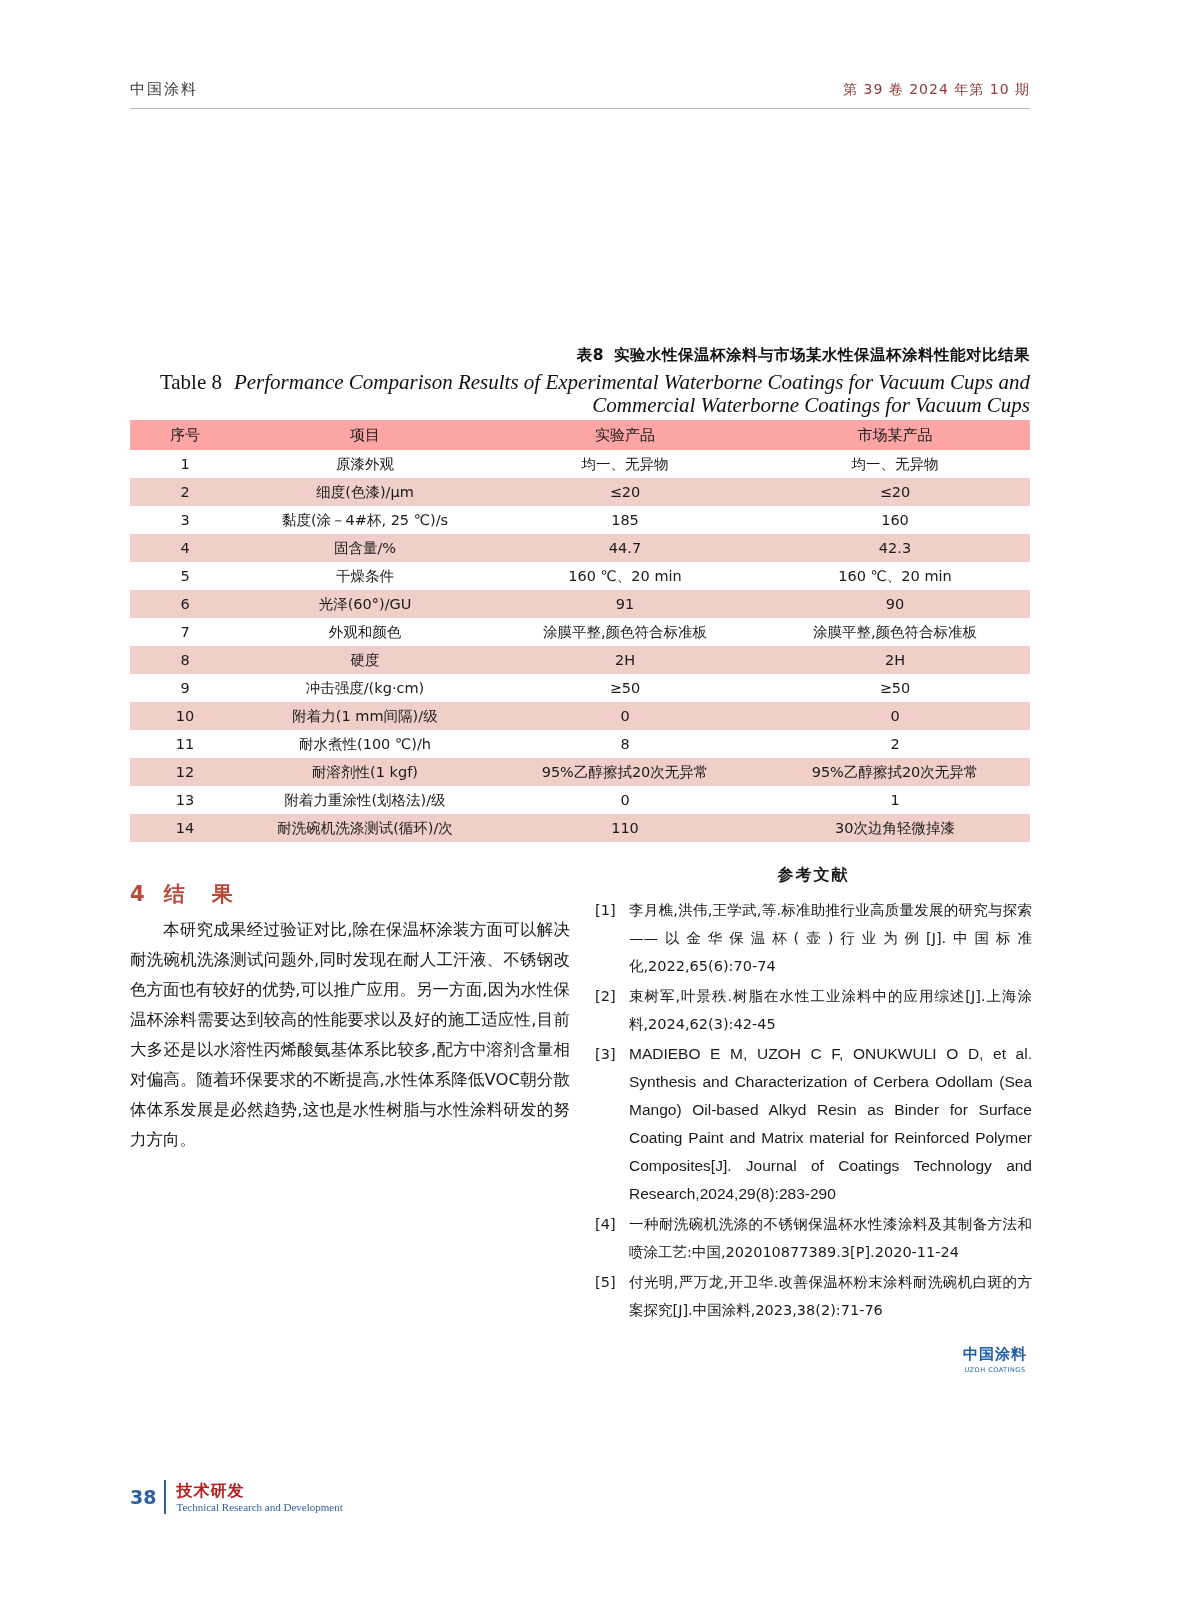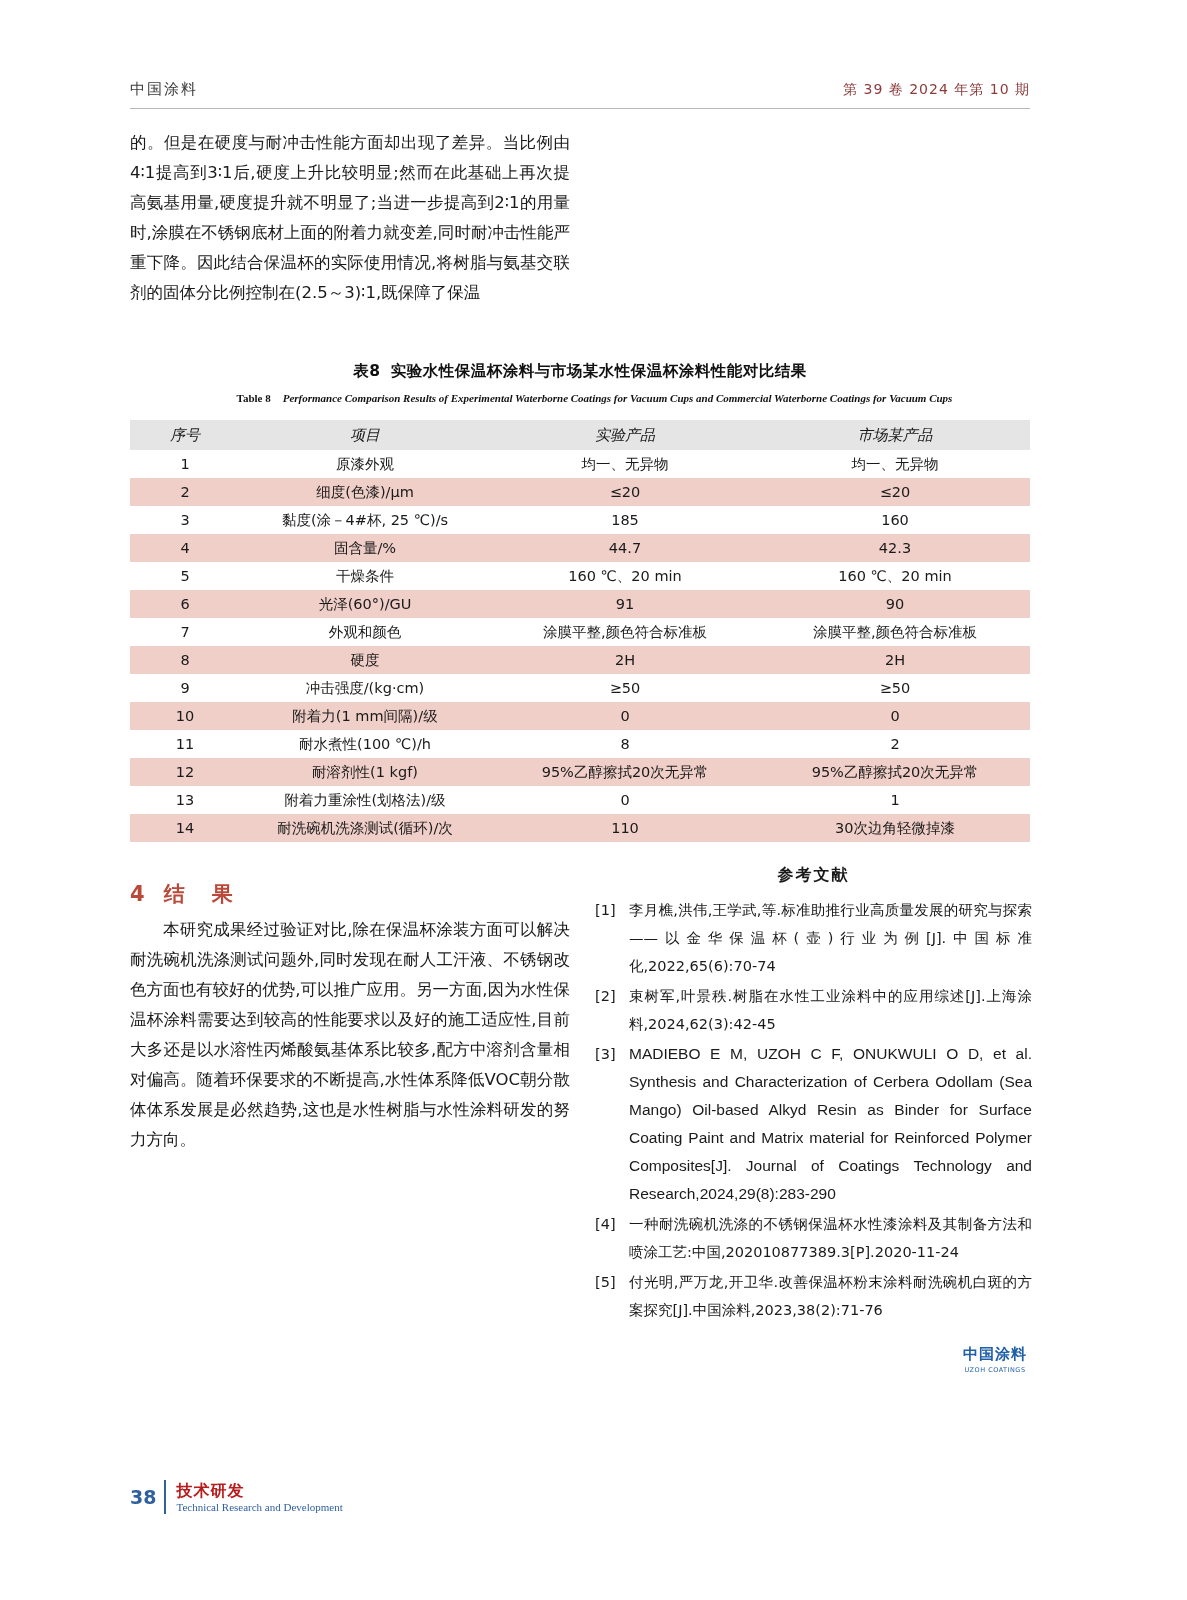--- a/index.html
+++ b/index.html
@@ -89,39 +89,39 @@
     letter-spacing: 1px;
   }
   .section-head .num {
     margin-right: 14px;
   }
 
   
   .table-caption {
     position: absolute;
     left: 130px;
-    top: 361px;
+    top: 345px;
     width: 900px;
-    text-align: center;
+    text-align: right;
   }
   .cap-cn {
     font-family: "DejaVu Sans", sans-serif;
     font-weight: bold;
     font-size: 15.5px;
     color: #111;
     letter-spacing: 0.5px;
   }
   .cap-cn .cap-label {
     margin-right: 10px;
   }
   .cap-en {
     font-family: "Liberation Serif", serif;
-    font-weight: bold;
+    font-weight: normal;
     font-style: italic;
-    font-size: 11px;
+    font-size: 21px;
     color: #111;
     line-height: 23px;
     margin-top: 5px;
     margin-left: 29px;
   }
   .cap-en .cap-en-label {
     font-style: normal;
     margin-right: 12px;
   }
 
@@ -137,25 +137,24 @@
   }
   .data-table th, .data-table td {
     border: none;
     padding: 0;
     height: 28px;
     text-align: center;
     vertical-align: middle;
     color: #1a1a1a;
   }
   .data-table thead th {
-    background: #e5e5e5;
+    background: #fca5a5;
     font-weight: normal;
     font-size: 15px;
     height: 30px;
-    font-style: italic;
   }
   .data-table tbody tr.odd td {
     background: #ffffff;
   }
   .data-table tbody tr.even td {
     background: #f0cfc9;
   }
   .c-no   { width: 110px; }
   .c-item { width: 250px; }
   .c-exp  { width: 270px; }
@@ -275,23 +274,20 @@
 <body>
 
 <div class="page">
 
   <div class="header">
     <div class="header-left">中国涂料</div>
     <div class="header-right">第 39 卷    2024 年第 10 期</div>
   </div>
   <div class="header-rule"></div>
 
-  <div class="col col-left-top">
-    <p>的。但是在硬度与耐冲击性能方面却出现了差异。当比例由4∶1提高到3∶1后,硬度上升比较明显;然而在此基础上再次提高氨基用量,硬度提升就不明显了;当进一步提高到2∶1的用量时,涂膜在不锈钢底材上面的附着力就变差,同时耐冲击性能严重下降。因此结合保温杯的实际使用情况,将树脂与氨基交联剂的固体分比例控制在(2.5～3)∶1,既保障了保温</p>
-  </div>
 
 
   <div class="table-caption">
     <div class="cap-cn">
       <span class="cap-label">表8</span><span>实验水性保温杯涂料与市场某水性保温杯涂料性能对比结果</span>
     </div>
     <div class="cap-en">
       <span class="cap-en-label">Table 8</span><span>Performance Comparison Results of Experimental Waterborne Coatings for Vacuum Cups and Commercial Waterborne Coatings for Vacuum Cups</span>
     </div>
   </div>

